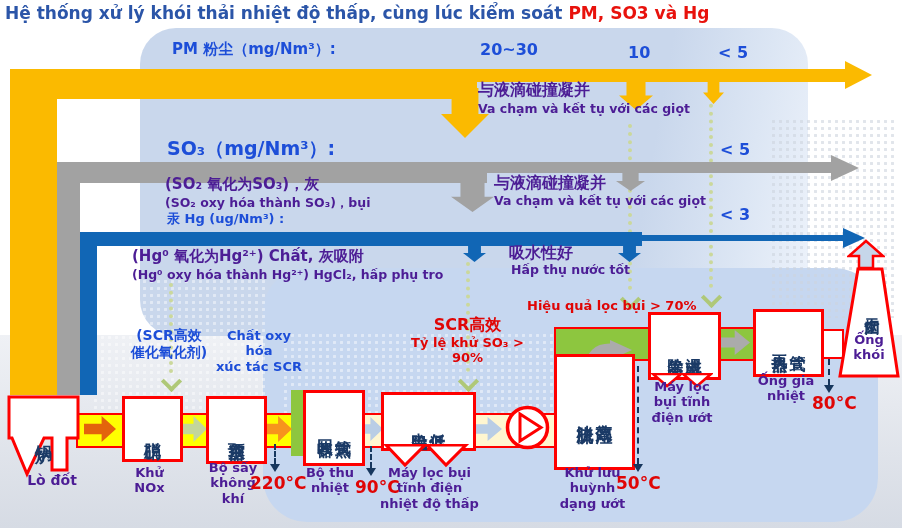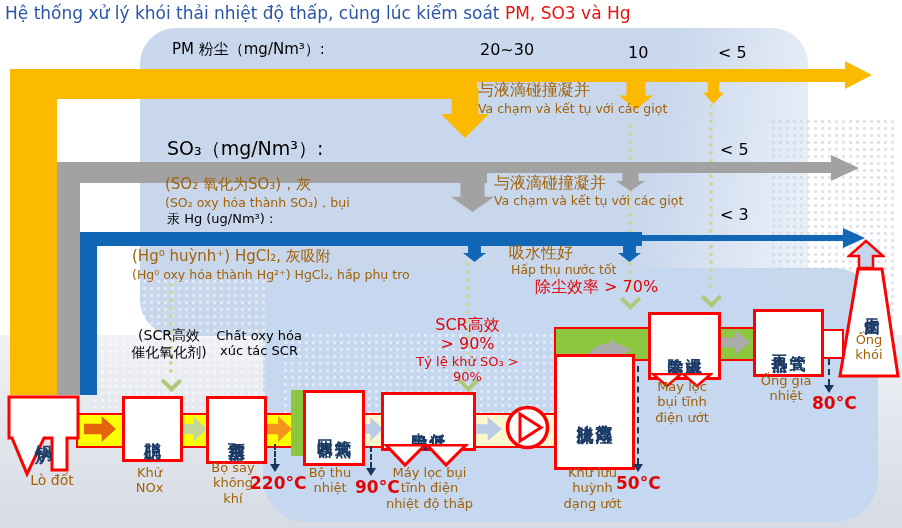--- a/index.html
+++ b/index.html
@@ -1,21 +1,21 @@
 <!DOCTYPE html>
 <html><head>
 <meta charset="utf-8">
 <style>
   html,body{margin:0;padding:0;background:#fff}
   .stage{position:relative;width:902px;height:528px;overflow:hidden;background:#ffffff;
          font-family:"DejaVu Sans","Liberation Sans",sans-serif}
   .abs{position:absolute}
-  .b{font-weight:normal}
-  .navy{color:#a16207}
-  .red{color:#000000}
+  .b{font-weight:bold}
+  .navy{color:#4c1d95}
+  .red{color:#1d4ed8}
   .bred{color:#E00505}
   .pre{white-space:pre-line}
   .ctr{text-align:center}
   
   .lowerbg{left:0;top:335px;width:902px;height:193px;background:linear-gradient(#EFF1F5,#D6DBE4);z-index:0}
   .panel-top{left:140px;top:28px;width:668px;height:308px;border-radius:36px;
              background:linear-gradient(100deg,#C9D7EC 0%,#C9D7EC 74%,#DCE6F4 88%,#EEF3FB 100%);z-index:1}
   .panel-bot{left:263px;top:268px;width:615px;height:254px;border-radius:44px;background:#C6D7F0;z-index:2}
   .dots-w{background-image:radial-gradient(#ffffff 1.4px,transparent 1.6px);background-size:7px 7px;opacity:.45;z-index:3}
   .dots-g{background-image:radial-gradient(#CDD4DE 1.4px,transparent 1.6px);background-size:7px 7px;opacity:.6;z-index:3}
@@ -94,29 +94,28 @@
 
   <div class="txt b red" style="left:167px;top:137px;font-size:19px">SO₃（mg/Nm³）:</div>
   <div class="txt b red" style="left:720px;top:141px;font-size:16px">&lt; 5</div>
   <div class="txt b navy" style="left:165px;top:196px;font-size:12.5px">(SO₂ oxy hóa thành SO₃)，bụi</div>
   <div class="txt b navy" style="left:165px;top:176px;font-size:15px">(SO₂ 氧化为SO₃)，灰</div>
   <div class="txt b navy" style="left:494px;top:174px;font-size:16px">与液滴碰撞凝并</div>
   <div class="txt b navy" style="left:494px;top:194px;font-size:12.5px">Va chạm và kết tụ với các giọt</div>
 
   <div class="txt b red" style="left:167px;top:211px;font-size:13px">汞 Hg (ug/Nm³) :</div>
   <div class="txt b red" style="left:720px;top:206px;font-size:16px">&lt; 3</div>
-  <div class="txt b navy" style="left:132px;top:248px;font-size:15px">(Hg⁰ huỳnh⁺) HgCl₂, 灰吸附</div>
+  <div class="txt b navy" style="left:132px;top:248px;font-size:15px">(Hg⁰ 氧化为Hg²⁺) Chất, 灰吸附</div>
   <div class="txt b navy" style="left:132px;top:268px;font-size:12.5px">(Hg⁰ oxy hóa thành Hg²⁺) HgCl₂, hấp phụ tro</div>
   <div class="txt b navy" style="left:509px;top:244px;font-size:16px">吸水性好</div>
   <div class="txt b navy" style="left:511px;top:263px;font-size:12.5px">Hấp thụ nước tốt</div>
 
-  <div class="txt b bred" style="left:535px;top:278px;font-size:16px">除尘效率 &gt; 70%</div>
+  <div class="txt b bred" style="left:527px;top:298px;font-size:13px">Hiệu quả lọc bụi &gt; 70%</div>
   <div class="txt b bred ctr" style="left:400px;top:316px;width:135px;font-size:16px">
     <div>SCR高效</div>
-    <div>&gt; 90%</div>
     <div style="font-size:13px">Tỷ lệ khử SO₃ &gt; 90%</div>
   </div>
   <div class="txt b red pre ctr" style="left:125px;top:327px;width:88px;font-size:14px">(SCR高效
 催化氧化剂)</div>
   <div class="txt b red pre ctr" style="left:213px;top:328px;width:92px;font-size:13px">Chất oxy hóa
 xúc tác SCR</div>
 
   <div class="pipe" style="left:76px;top:413px;width:50px;height:31px;background:#FFFF00"></div>
   <div class="pipe" style="left:175px;top:413px;width:33px;height:31px;background:#FFFF00"></div>
   <div class="pipe" style="left:259px;top:413px;width:34px;height:31px;background:#FFFF00"></div>

